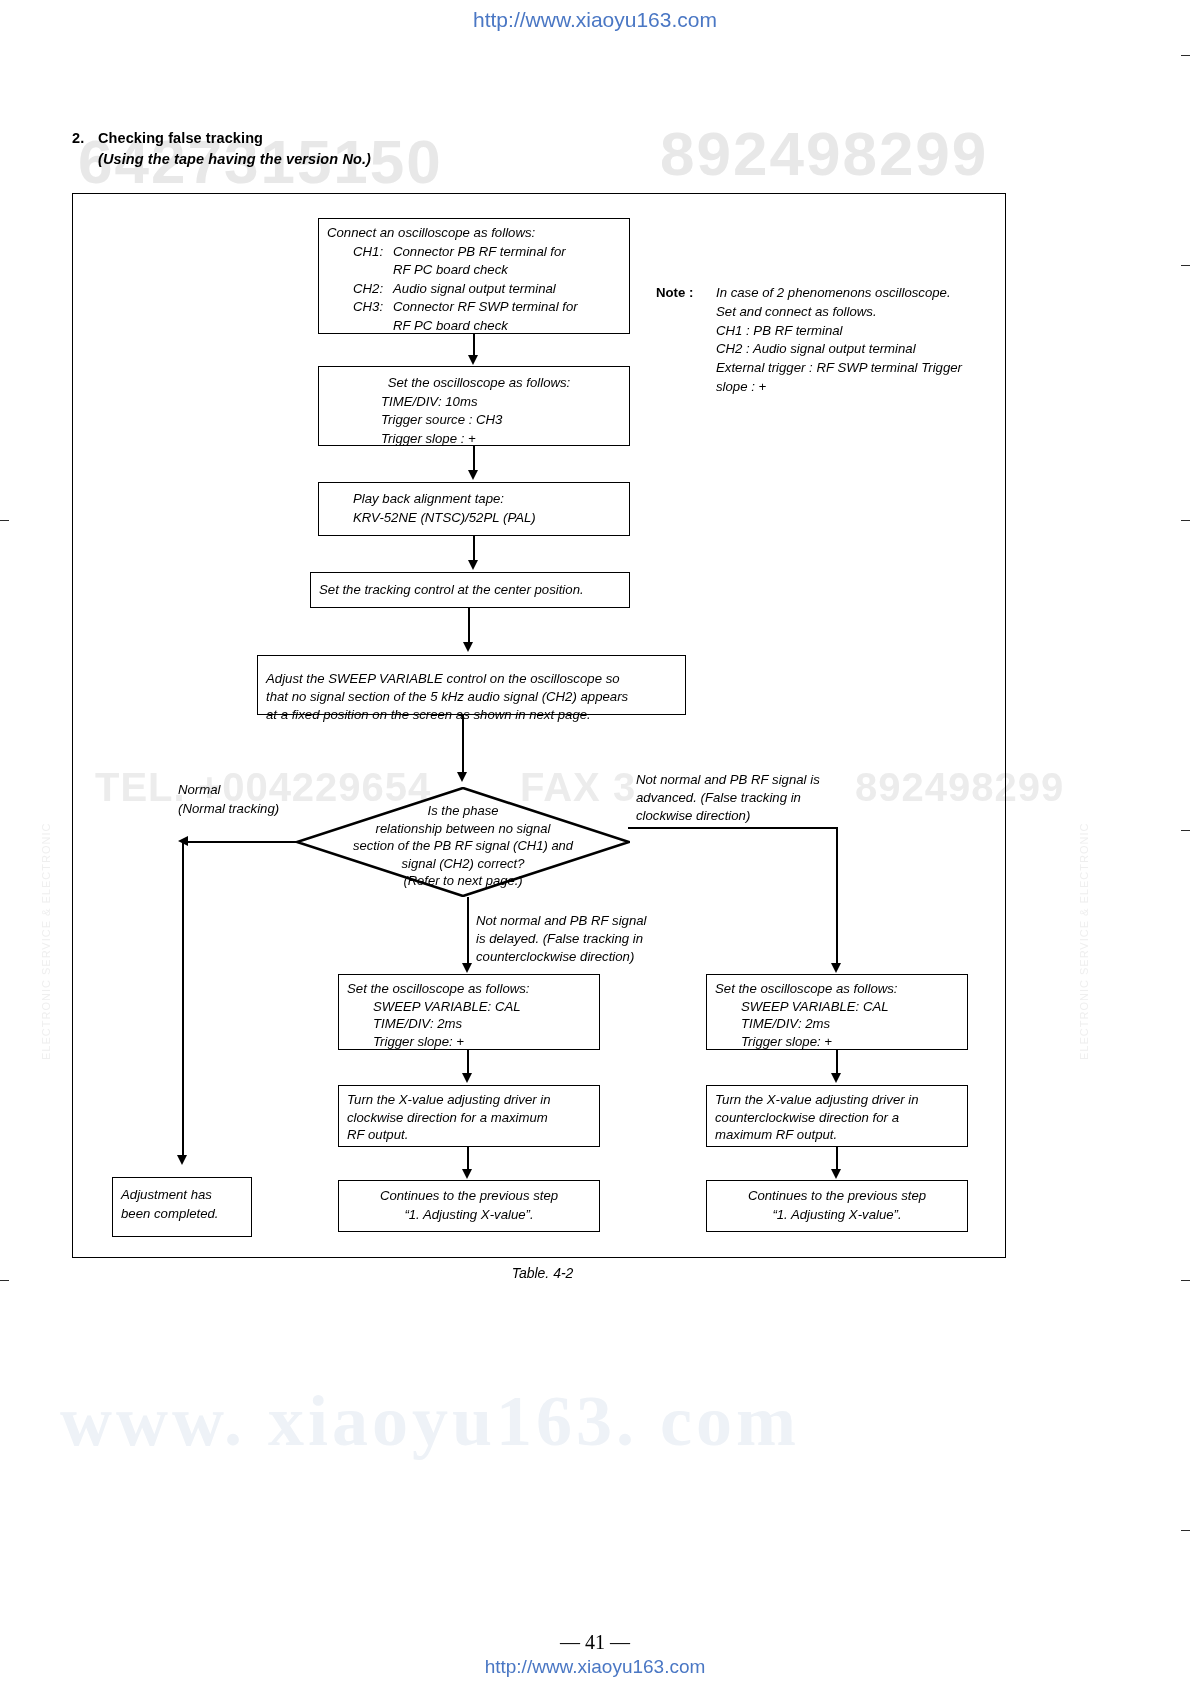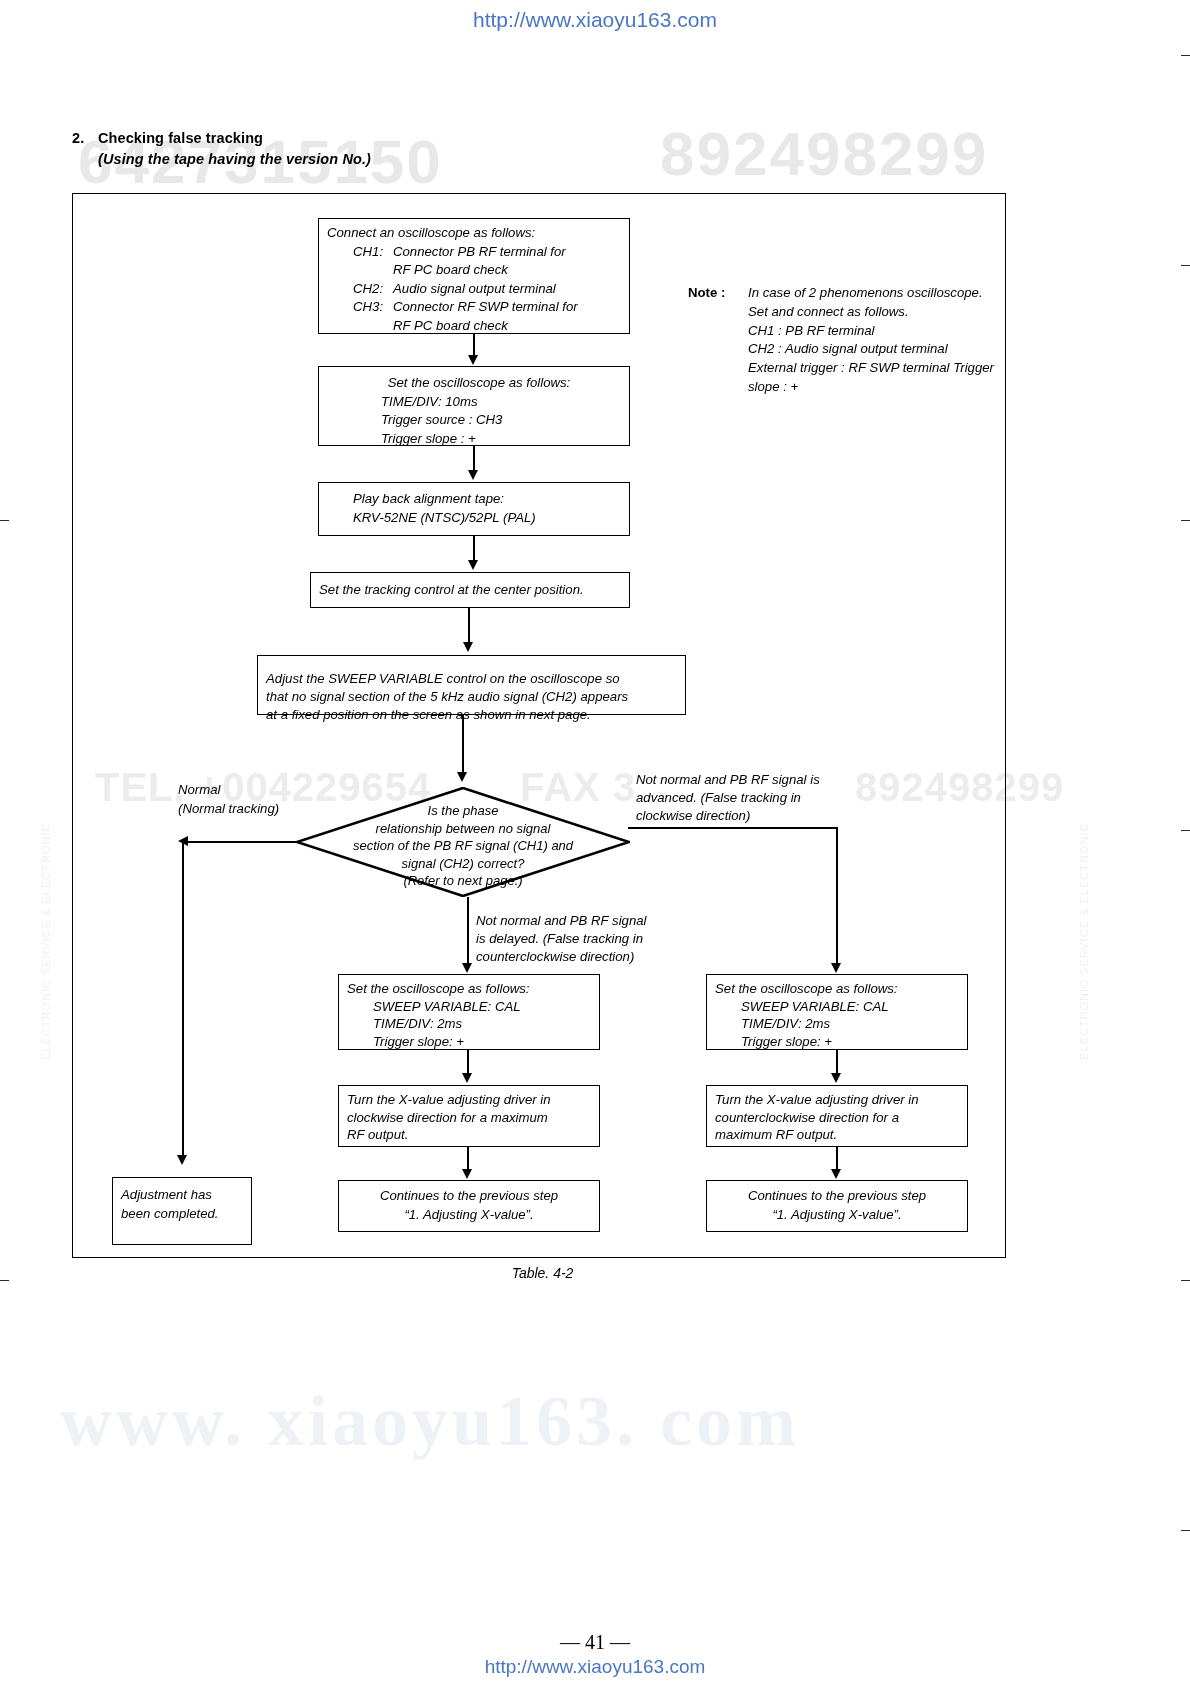--- a/index.html
+++ b/index.html
@@ -299,21 +299,21 @@
 
   <div class="fbox" style="left:257px; top:655px; width:429px; height:60px; padding-top:14px; line-height:18px;">
     <div>Adjust the SWEEP VARIABLE control on the oscilloscope so</div>
     <div>that no signal section of the 5 kHz audio signal (CH2) appears</div>
     <div>at a fixed position on the screen as shown in next page.</div>
   </div>
 
   <div class="vline" style="left:462px; top:715px; height:60px;"></div>
   <div class="arrow-d" style="left:457px; top:772px;"></div>
 
-  <div class="note" style="left:656px; top:284px; width:350px;margin-left:32px;">
+  <div class="note" style="left:656px; top:284px; width:350px;">
     <span class="note-kw">Note :</span>
     <div class="note-body">
       <div>In case of 2 phenomenons oscilloscope.</div>
       <div>Set and connect as follows.</div>
       <div>CH1 : PB RF terminal</div>
       <div>CH2 : Audio signal output terminal</div>
       <div>External trigger : RF SWP terminal Trigger</div>
       <div>slope : +</div>
     </div>
   </div>
@@ -334,21 +334,21 @@
   <div class="flabel" style="left:178px; top:781px;">
     <div>Normal</div>
     <div>(Normal tracking)</div>
   </div>
 
   <div class="hline" style="left:182px; top:841px; width:116px;"></div>
   <div class="arrow-l" style="left:178px; top:836px;"></div>
   <div class="vline" style="left:182px; top:841px; height:318px;"></div>
   <div class="arrow-d" style="left:177px; top:1155px;"></div>
 
-  <div class="fbox" style="left:112px; top:1177px; width:140px; height:68px; padding-top:8px;">
+  <div class="fbox" style="left:112px; top:1177px; width:140px; height:60px; padding-top:8px;">
     <div>Adjustment has</div>
     <div>been completed.</div>
   </div>
 
   <div class="flabel" style="left:476px; top:912px; line-height:18px;">
     <div>Not normal and PB RF signal</div>
     <div>is delayed. (False tracking in</div>
     <div>counterclockwise direction)</div>
   </div>
   <div class="vline" style="left:467px; top:897px; height:72px;"></div>

